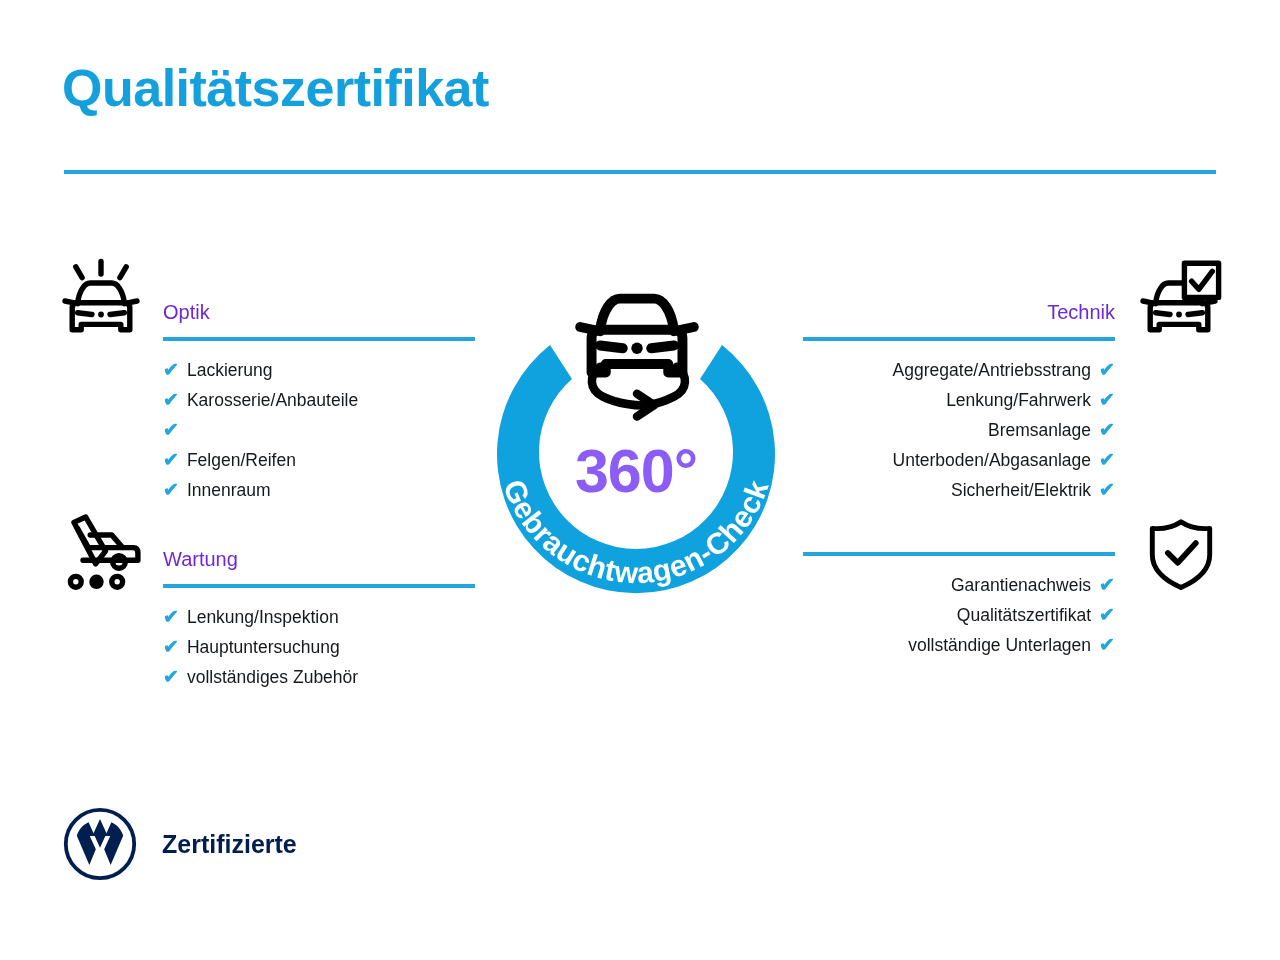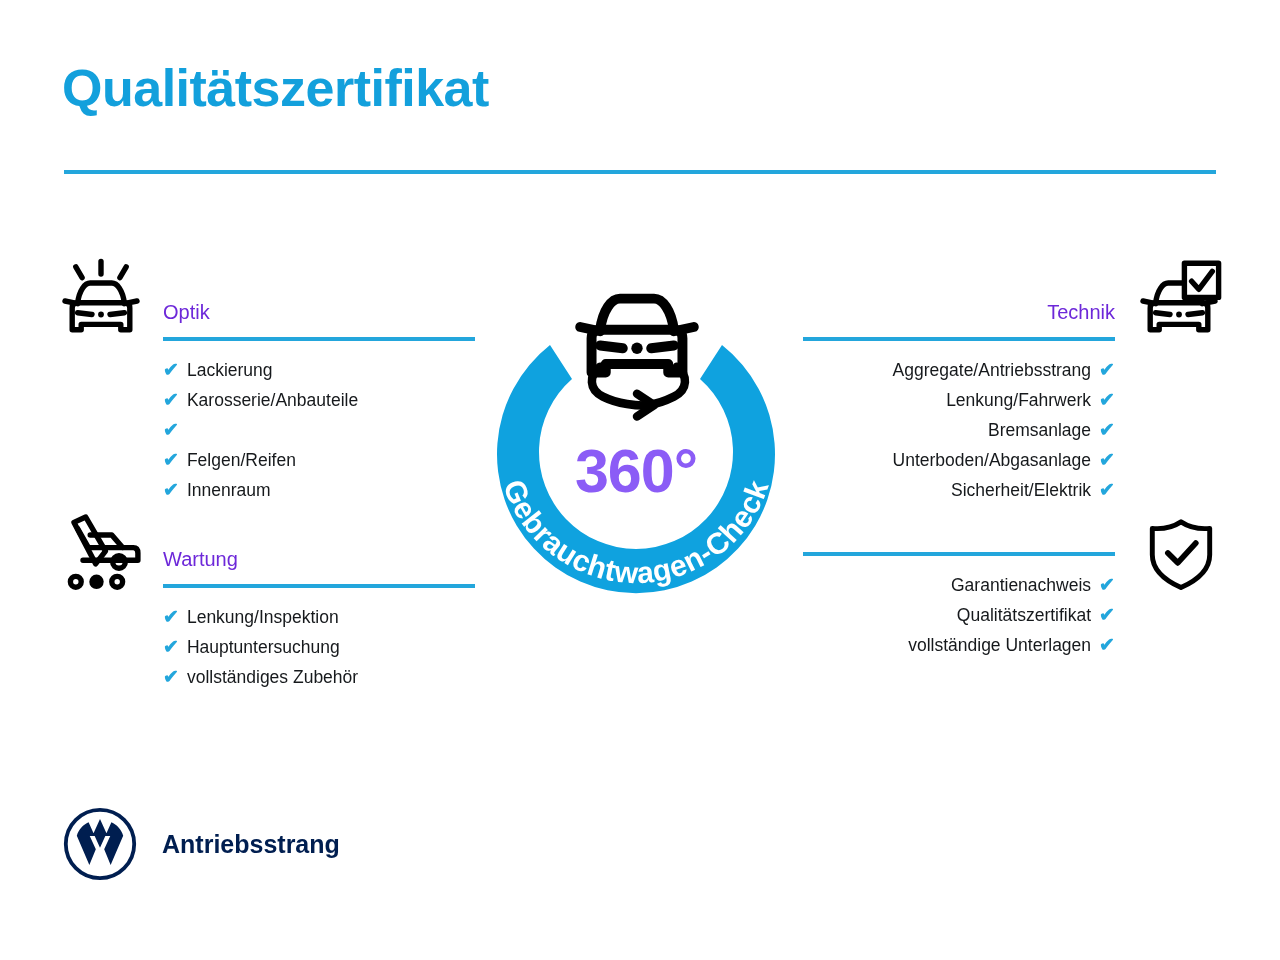--- a/index.html
+++ b/index.html
@@ -350,17 +350,17 @@
                L50 55
                L43 39.5
                L36.5 39.5
                L44.5 57
                L36 77.5
                L19.5 39
                C22 31 28 24.5 35 21.5
                L41.5 36 Z" fill="#001E50"></path>
     </svg>
     <div class="vw-text">
-      <div>Antriebsstrang</div>
+      <div>Zertifizierte</div>
     </div>
   </div>
 
 </div>
 
 </body></html>

